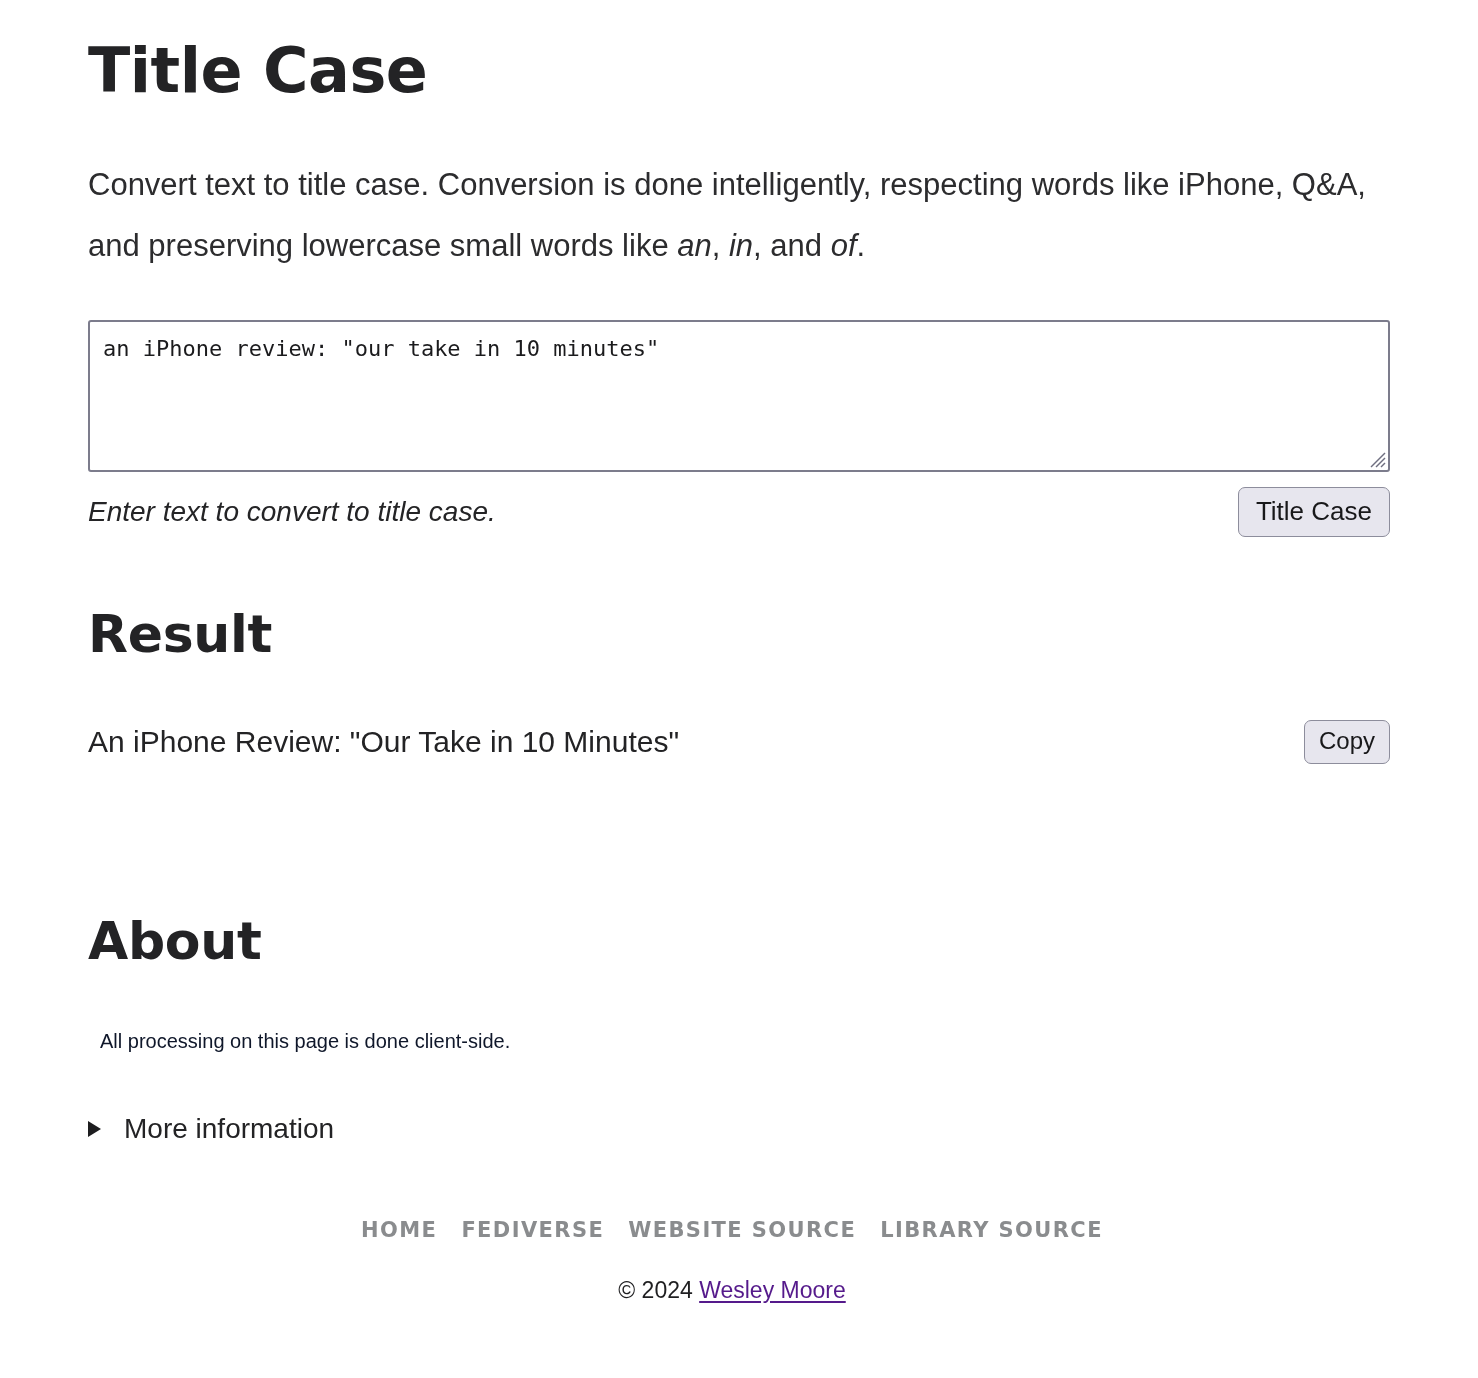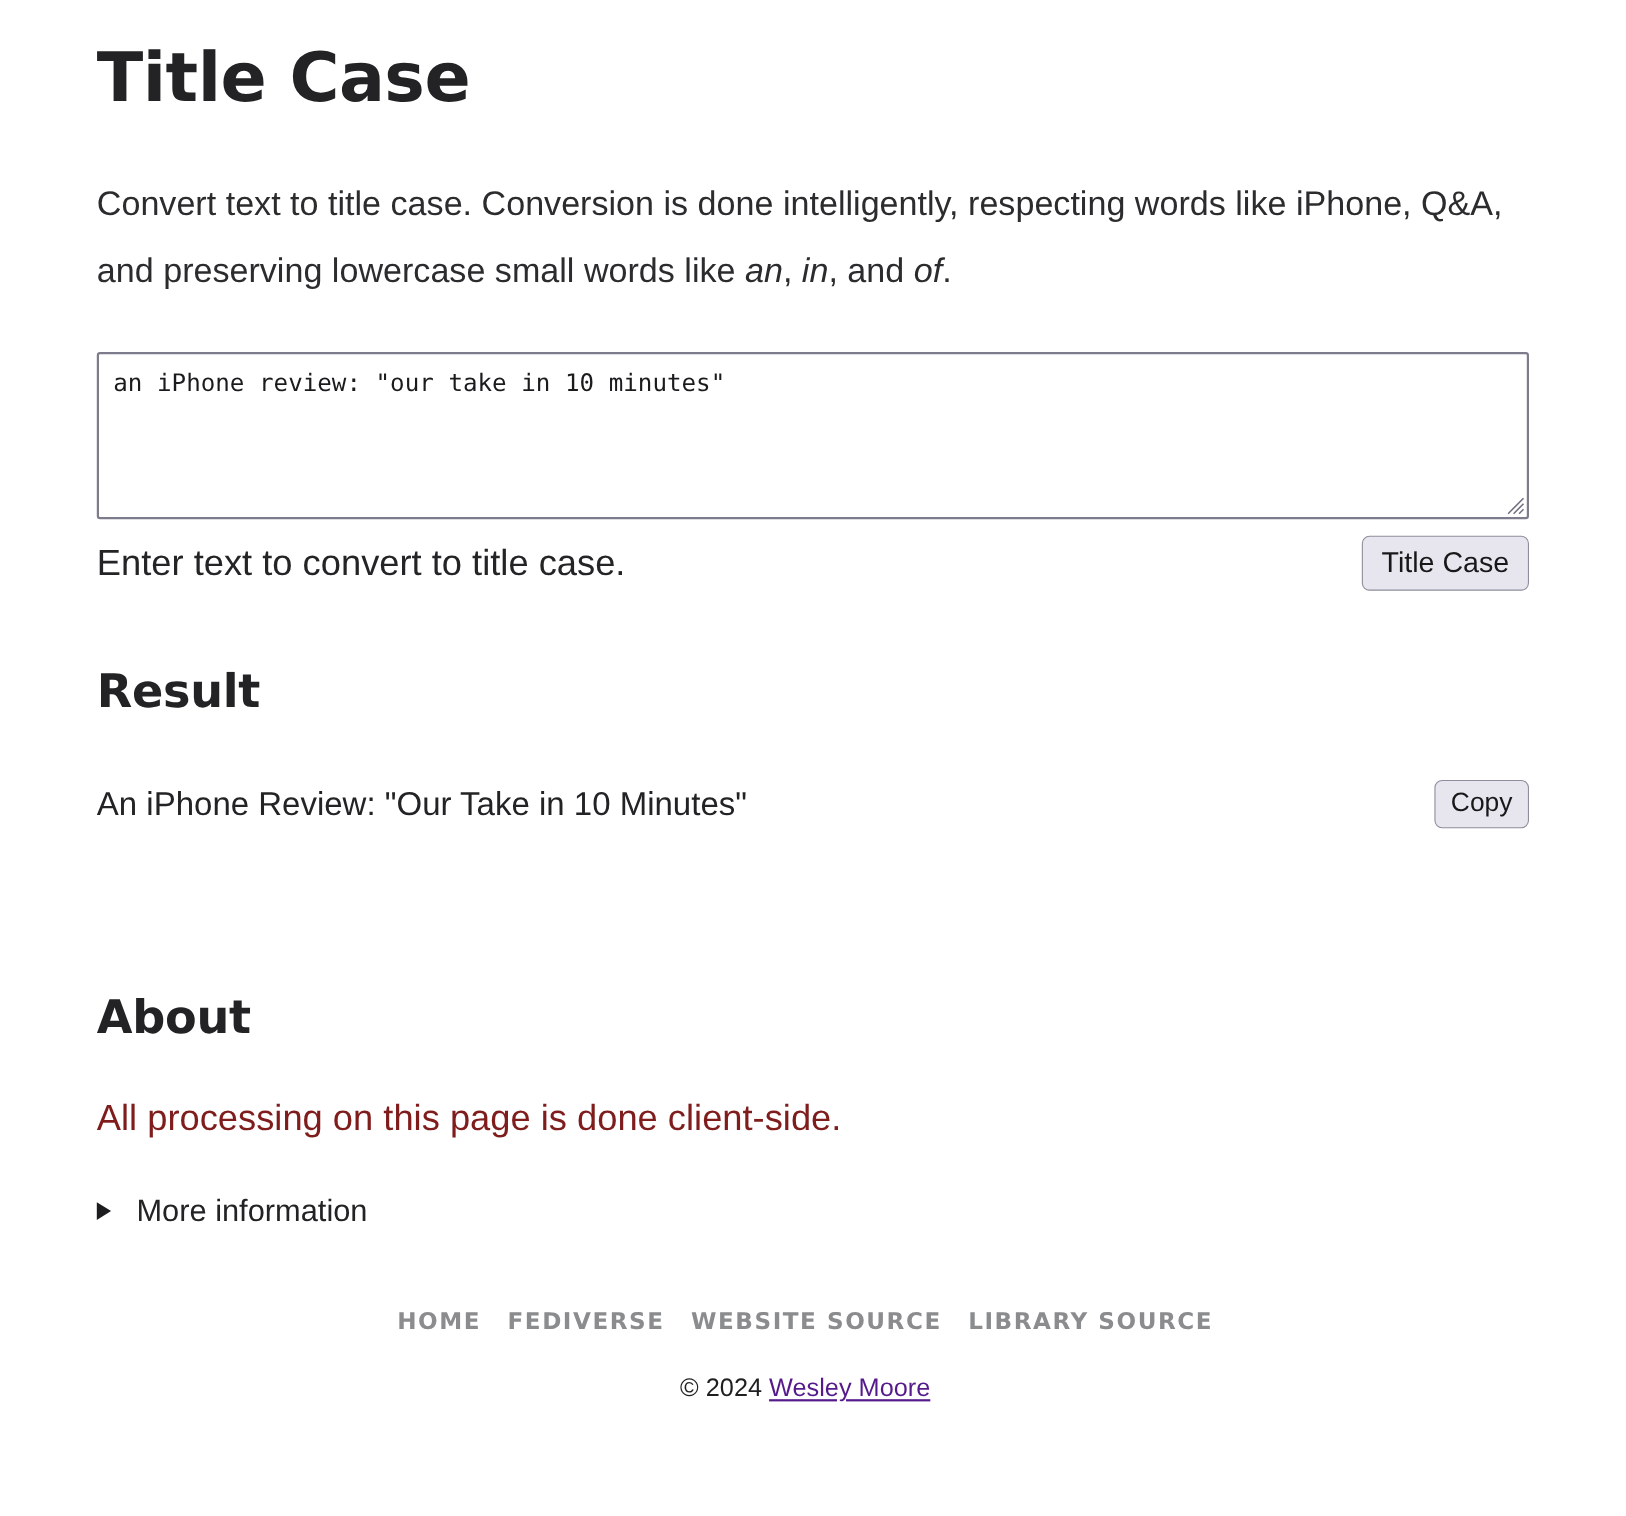--- a/index.html
+++ b/index.html
@@ -28,21 +28,21 @@
     line-height: 1.05;
     font-weight: 700;
     letter-spacing: -0.5px;
     color: #232325;
     margin: 0;
     padding-top: 38px;
   }
 
   h2.section-heading {
     font-family: "DejaVu Sans", sans-serif;
-    font-size: 42px;
+    font-size: 52px;
     line-height: 1.05;
     font-weight: 700;
     letter-spacing: -0.3px;
     color: #232325;
     margin: 0;
   }
 
   
   .intro {
     font-size: 31px;
@@ -90,21 +90,22 @@
 
   
   .helper-row {
     display: flex;
     align-items: center;
     justify-content: space-between;
     width: 1302px;
     padding-top: 15px;
   }
   .helper-text {
-    font-size: 33px;
+    font-size: 28px;
+    font-style: italic;
     color: #242426;
     line-height: 1.3;
   }
 
   
   .btn {
     font-family: "Liberation Sans", sans-serif;
     background: #e7e6ee;
     border: 1.5px solid #8d8d9c;
     border-radius: 7px;
@@ -132,23 +133,23 @@
   }
   .result-text {
     font-size: 30px;
     color: #232325;
     line-height: 1.3;
   }
 
   
   .about-heading-wrap { padding-top: 150px; }
   .about-text {
-    font-size: 33px;
-    color: #7f1d1d;
-    margin: 0;
+    font-size: 20px;
+    color: #0f172a;
+    margin: 12px;
     padding-top: 48px;
     line-height: 1.3;
   }
 
   details.more-info {
     padding-top: 45px;
   }
   details.more-info > summary {
     list-style: none;
     display: flex;

